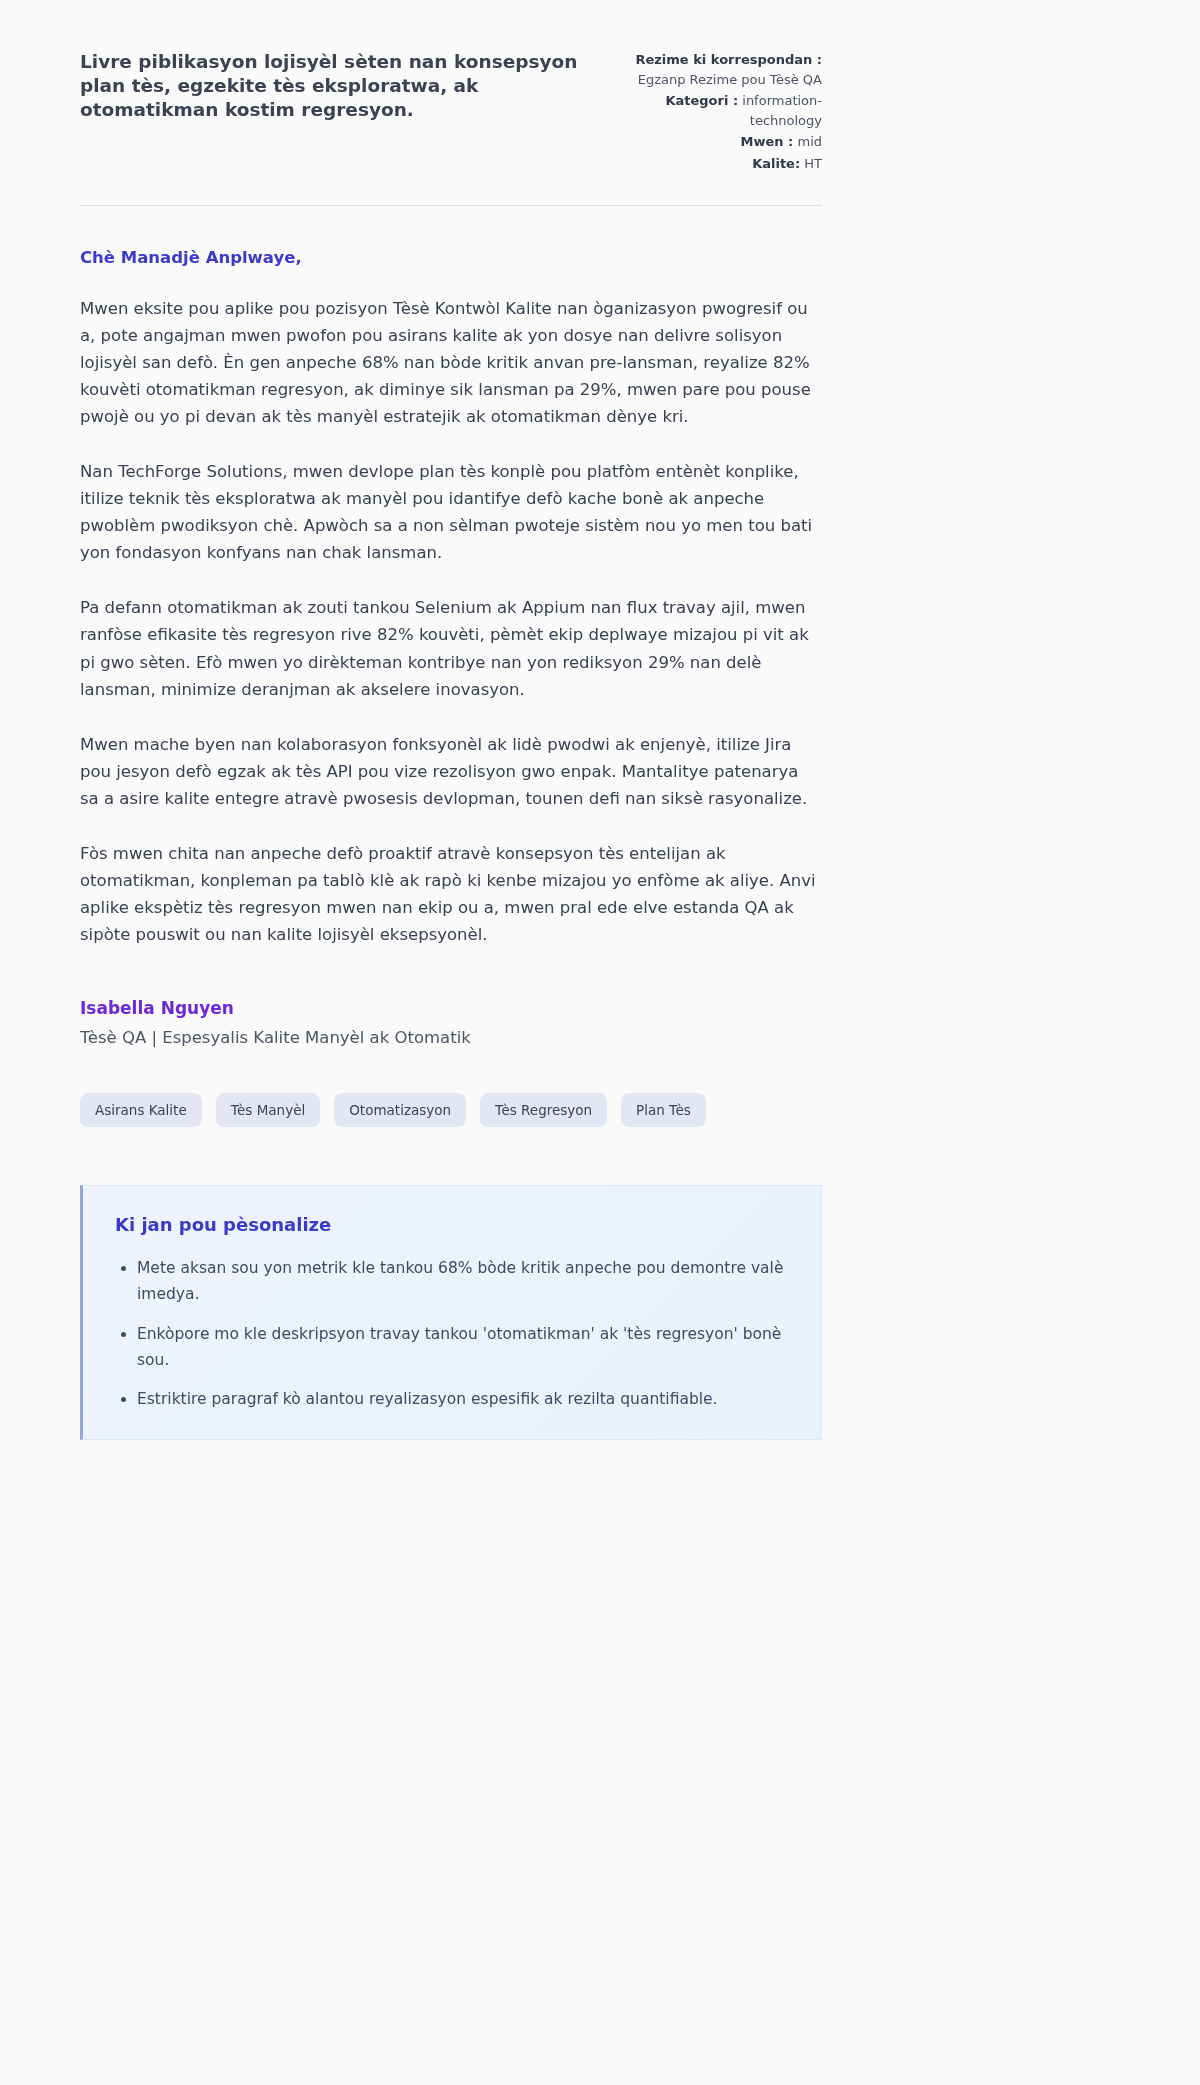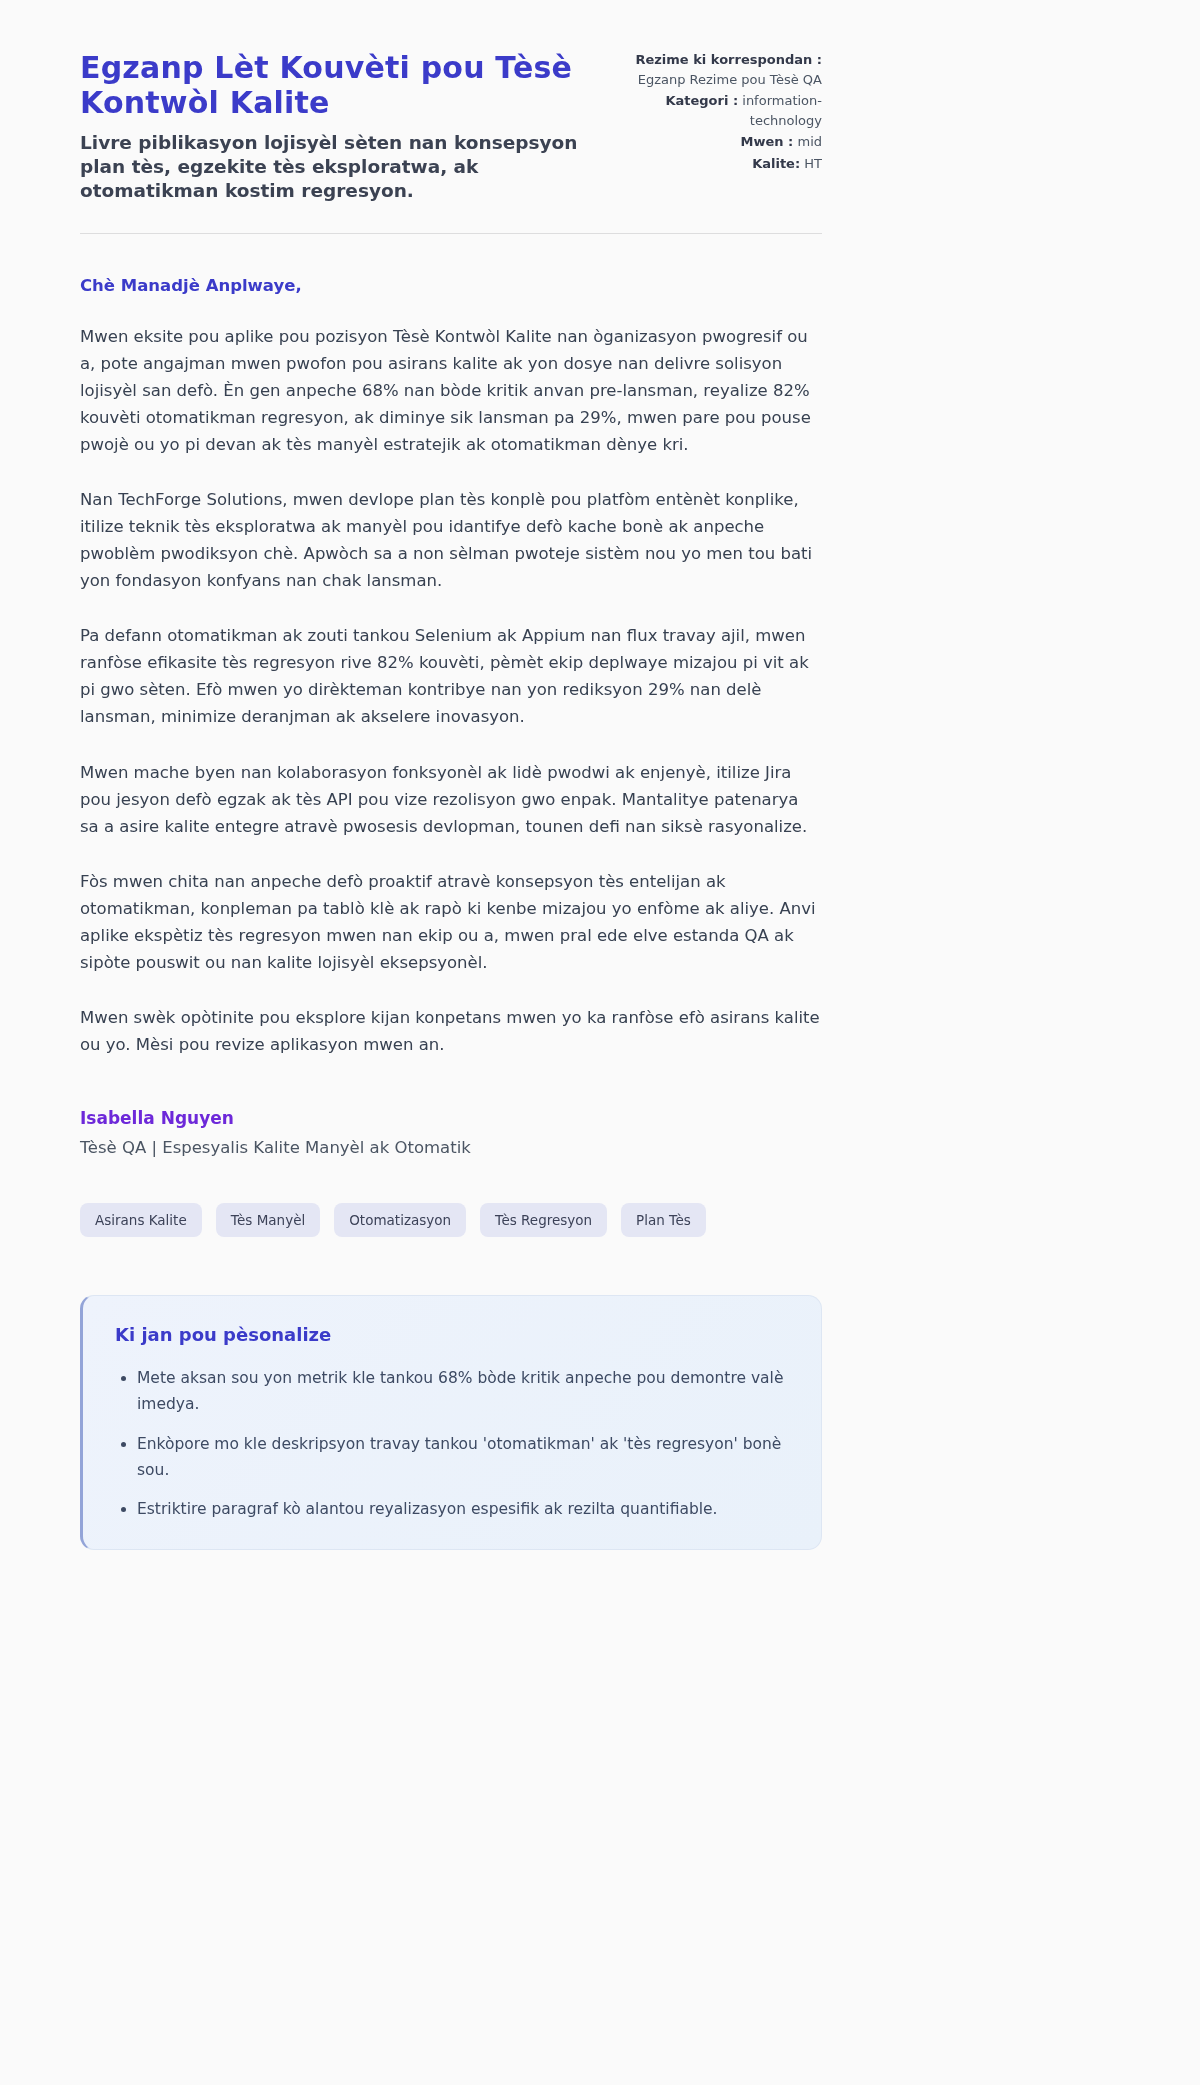--- a/index.html
+++ b/index.html
@@ -97,21 +97,21 @@
     padding:9px 15px;
     border-radius:8px;
     cursor:pointer;
   }
   
   .tips{
     margin-top:58px;
     background:linear-gradient(135deg,#eef3fc 0%,#e9f1fa 100%);
     border:1px solid #dde6f3;
     border-left:3px solid #93a4d8;
-    border-radius:14px;
+    border-radius:0;
     padding:28px 32px 26px 32px;
   }
   .tips h2{
     color:var(--accent);
     font-size:18px;
     font-weight:700;
     margin-bottom:20px;
   }
   .tips ul{
     padding-left:22px;
@@ -124,21 +124,20 @@
   }
   .tips li:last-child{margin-bottom:0;}
 </style>
 </head>
 <body>
 
 <div class="page">
 
   <header class="header">
     <div class="header-left">
-      <h1 class="title">Egzanp Lèt Kouvèti pou Tèsè Kontwòl Kalite</h1>
       <p class="subtitle">Livre piblikasyon lojisyèl sèten nan konsepsyon plan tès, egzekite tès eksploratwa, ak otomatikman kostim regresyon.</p>
     </div>
     <aside class="meta">
       <div class="meta-row">
         <span class="meta-label">Rezime ki korrespondan :</span>
         <span class="meta-value">Egzanp Rezime pou Tèsè QA</span>
       </div>
       <div class="meta-row">
         <span class="meta-label">Kategori :</span>
         <span class="meta-value">information-technology</span>
@@ -157,21 +156,20 @@
   <hr class="divider">
 
   <main class="letter">
     <p class="greeting">Chè Manadjè Anplwaye,</p>
 
     <p class="para">Mwen eksite pou aplike pou pozisyon Tèsè Kontwòl Kalite nan òganizasyon pwogresif ou a, pote angajman mwen pwofon pou asirans kalite ak yon dosye nan delivre solisyon lojisyèl san defò. Èn gen anpeche 68% nan bòde kritik anvan pre-lansman, reyalize 82% kouvèti otomatikman regresyon, ak diminye sik lansman pa 29%, mwen pare pou pouse pwojè ou yo pi devan ak tès manyèl estratejik ak otomatikman dènye kri.</p>
     <p class="para">Nan TechForge Solutions, mwen devlope plan tès konplè pou platfòm entènèt konplike, itilize teknik tès eksploratwa ak manyèl pou idantifye defò kache bonè ak anpeche pwoblèm pwodiksyon chè. Apwòch sa a non sèlman pwoteje sistèm nou yo men tou bati yon fondasyon konfyans nan chak lansman.</p>
     <p class="para">Pa defann otomatikman ak zouti tankou Selenium ak Appium nan flux travay ajil, mwen ranfòse efikasite tès regresyon rive 82% kouvèti, pèmèt ekip deplwaye mizajou pi vit ak pi gwo sèten. Efò mwen yo dirèkteman kontribye nan yon rediksyon 29% nan delè lansman, minimize deranjman ak akselere inovasyon.</p>
     <p class="para">Mwen mache byen nan kolaborasyon fonksyonèl ak lidè pwodwi ak enjenyè, itilize Jira pou jesyon defò egzak ak tès API pou vize rezolisyon gwo enpak. Mantalitye patenarya sa a asire kalite entegre atravè pwosesis devlopman, tounen defi nan siksè rasyonalize.</p>
     <p class="para">Fòs mwen chita nan anpeche defò proaktif atravè konsepsyon tès entelijan ak otomatikman, konpleman pa tablò klè ak rapò ki kenbe mizajou yo enfòme ak aliye. Anvi aplike ekspètiz tès regresyon mwen nan ekip ou a, mwen pral ede elve estanda QA ak sipòte pouswit ou nan kalite lojisyèl eksepsyonèl.</p>
-    <p class="para">Mwen swèk opòtinite pou eksplore kijan konpetans mwen yo ka ranfòse efò asirans kalite ou yo. Mèsi pou revize aplikasyon mwen an.</p>
 
     <p class="sig-name">Isabella Nguyen</p>
     <p class="sig-role">Tèsè QA | Espesyalis Kalite Manyèl ak Otomatik</p>
 
     <div class="tags">
       <span class="tag">Asirans Kalite</span>
       <span class="tag">Tès Manyèl</span>
       <span class="tag">Otomatizasyon</span>
       <span class="tag">Tès Regresyon</span>
       <span class="tag">Plan Tès</span>

